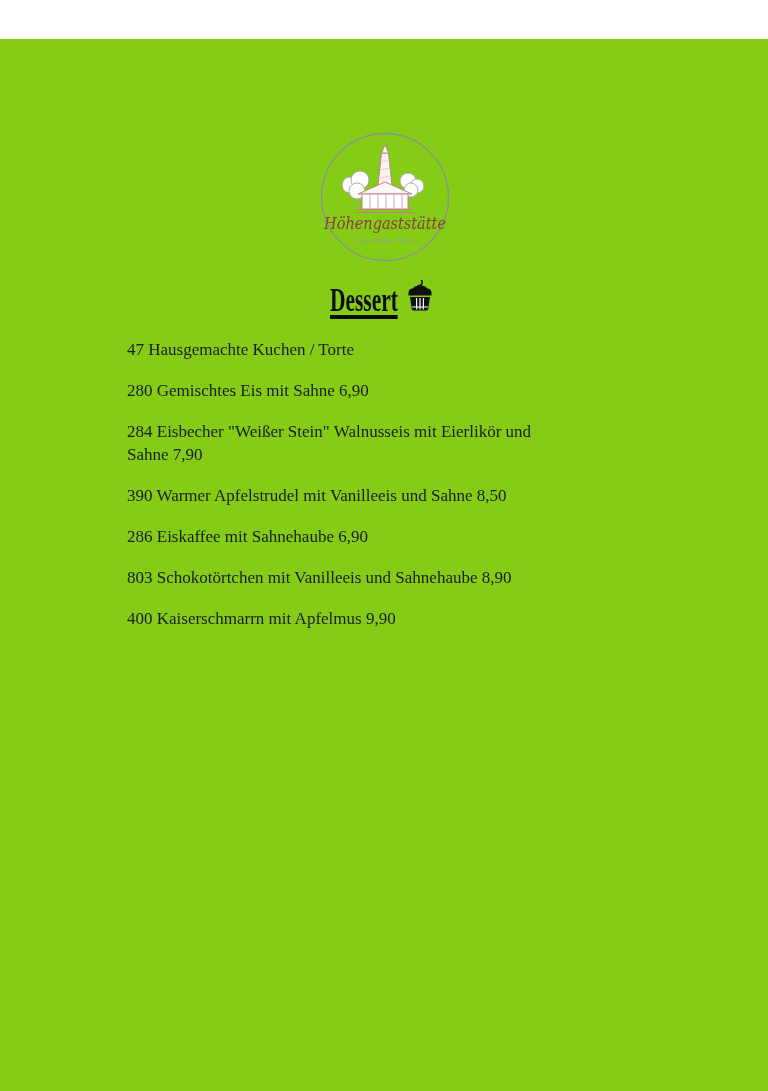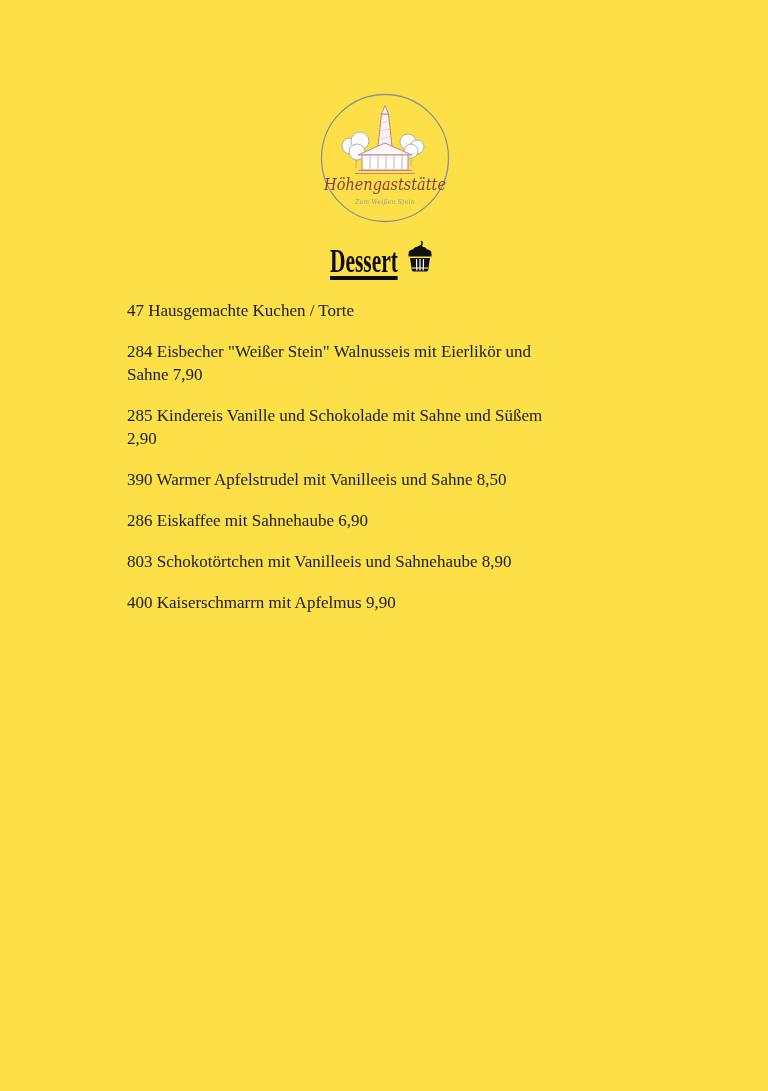--- a/index.html
+++ b/index.html
@@ -4,21 +4,22 @@
 <style>
   * { margin: 0; padding: 0; box-sizing: border-box; }
   html, body { background: #ffffff; }
   body {
     width: 768px; height: 1091px;
     font-family: "Liberation Serif", serif;
     position: relative; overflow: hidden;
   }
   .page {
     position: absolute; inset: 0;
-    background: #fde047;
+    background: #84cc16;
+    margin-top: 39px;
   }
   
   .logo-wrap {
     position: absolute; left: 320px; top: 93px;
     width: 130px; height: 130px;
   }
   
   .heading {
     position: absolute; left: 330px; top: 246px;
     display: inline-block;
@@ -105,23 +106,22 @@
     <path d="M1.5 16.5 L1.5 14 Q1.5 9.5 6 9.5 Q7 6.5 13 6.5 Q19 6.5 20 9.5 Q24.5 9.5 24.5 14 L24.5 16.5 Z" fill="#111111"></path>
     <path d="M3 18 L23 18 L21.2 30 Q21 31.5 19 31.5 L7 31.5 Q5 31.5 4.8 30 Z" fill="#111111"></path>
     <line x1="9.5" y1="19" x2="9.8" y2="30.5" stroke="#ffffff" stroke-width="1.2"></line>
     <line x1="13" y1="19" x2="13" y2="30.5" stroke="#ffffff" stroke-width="1.2"></line>
     <line x1="16.5" y1="19" x2="16.2" y2="30.5" stroke="#ffffff" stroke-width="1.2"></line>
     <line x1="5" y1="28" x2="21" y2="28" stroke="#ffffff" stroke-width="1"></line>
   </svg>
 
   <div class="menu">
     <p class="menu-item">47 Hausgemachte Kuchen / Torte</p>
+    <p class="menu-item">280 Gemischtes Eis mit Sahne 6,90</p>
     <p class="menu-item">284 Eisbecher "Weißer Stein" Walnusseis mit Eierlikör und
 Sahne 7,90</p>
-    <p class="menu-item">285 Kindereis Vanille und Schokolade mit Sahne und Süßem
-2,90</p>
     <p class="menu-item">390 Warmer Apfelstrudel mit Vanilleeis und Sahne 8,50</p>
     <p class="menu-item">286 Eiskaffee mit Sahnehaube 6,90</p>
     <p class="menu-item">803 Schokotörtchen mit Vanilleeis und Sahnehaube 8,90</p>
     <p class="menu-item">400 Kaiserschmarrn mit Apfelmus 9,90</p>
   </div>
 
 </div>
 
 </body></html>

